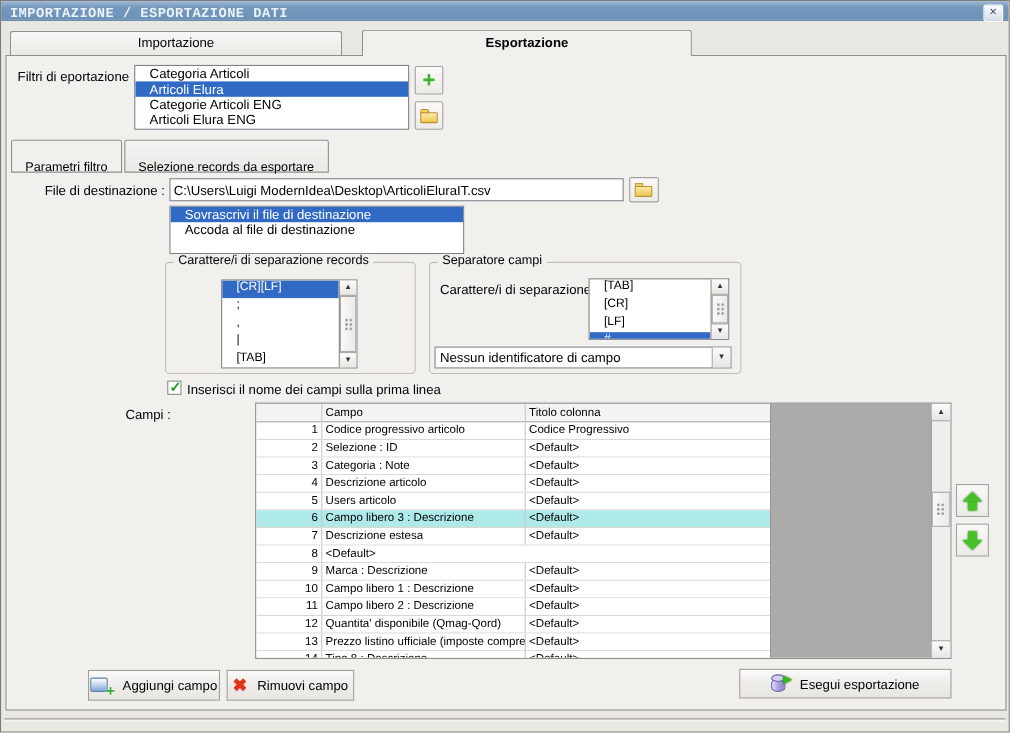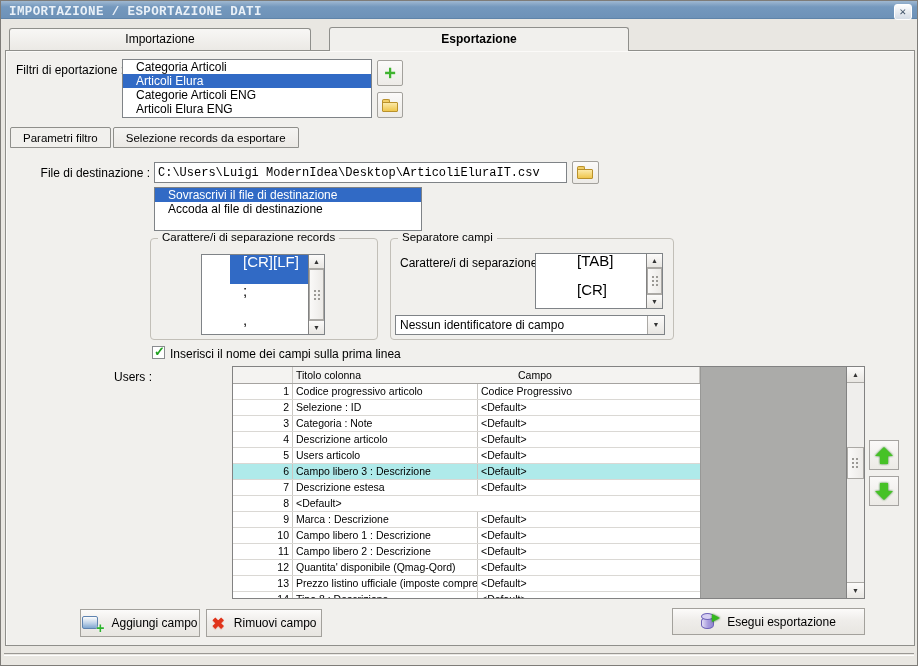--- a/index.html
+++ b/index.html
@@ -26,40 +26,40 @@
   
   .content { position:absolute; left:4px; top:49px; width:910px; height:596px;
     background:#F1F0ED; border:1px solid #8F8F8B; box-shadow:inset 1px 1px 0 #FBFAF8; }
   .ridge { position:absolute; left:3px; right:3px; top:652px; height:3px; border-top:1px solid #9A9894; border-bottom:1px solid #FDFDFC; }
 
   .lbl { position:absolute; font-size:12px; color:#000; white-space:nowrap; }
 
   
   .listbox { position:absolute; background:#fff; border:1px solid #7F8387; overflow:hidden; }
   .listbox .li { font-size:12px; height:14px; line-height:14px; padding-left:13px; white-space:nowrap; overflow:hidden; }
-  .listbox.small .li { font-size:15px; height:29px; line-height:13px;margin-left:28px; }
+  .listbox.small .li { font-size:11px; height:16px; line-height:13px; }
   .li.sel { background:#316AC5; color:#fff; }
 
   
   .tool-btn { position:absolute; background:linear-gradient(#FBFAF9,#EDEBE7); border:1px solid #A3A19C; border-radius:2px;
     display:flex; align-items:center; justify-content:center; }
   .plus-glyph { font-size:20px; font-weight:bold; color:#3FB32F; text-shadow:0 1px 0 #CDE8C8; line-height:18px; }
 
   .icon-folder { position:relative; width:17px; height:13px; }
   .icon-folder .f-tab { position:absolute; left:0; top:0; width:8px; height:5px; background:#F2CE66; border:1px solid #B9912B; border-bottom:none; border-radius:2px 2px 0 0; }
   .icon-folder .f-body { position:absolute; left:0; top:3px; width:16px; height:10px; background:linear-gradient(#FBE9A8,#EFC64C); border:1px solid #B9912B; border-radius:1px; }
 
   
   .subtabs { position:absolute; left:4px; top:76px; display:flex; }
-  .subtab { height:21px; line-height:20px; padding:0 12px; font-size:11.5px; border:1px solid #8F8F8B;
+  .subtab { height:21px; line-height:20px; padding:14px 12px; font-size:11.5px; border:1px solid #8F8F8B;
     border-radius:2px 2px 0 0; background:linear-gradient(#F5F4F2,#EBE9E5); margin-right:2px; }
   .subtab.active { background:#F1F0ED; position:relative; z-index:2; }
 
   .text-input { position:absolute; background:#fff; border:1px solid #7F8387; font-size:12px; padding:2px 3px;
-    font-family:Liberation Mono, monospace; }
+    font-family:Liberation Sans, sans-serif; }
 
   
   .groupbox { position:absolute; border:1px solid #C2BFB8; border-radius:4px; }
   .groupbox > .g-title { position:absolute; top:-8px; left:7px; background:#F1F0ED; padding:0 4px; font-size:11.5px; white-space:nowrap; }
 
   
   .sb { position:absolute; top:0; bottom:0; right:0; width:16px; border-left:1px solid #828282; background:#EFEEEC; }
   .sb-btn { height:14px; text-align:center; font-size:7px; line-height:14px; color:#333;
     background:linear-gradient(#FCFBFA,#E8E6E2); border-bottom:1px solid #ABA9A5; }
   .sb-btn.bottom { position:absolute; bottom:0; left:0; right:0; border-top:1px solid #ABA9A5; border-bottom:none; }
@@ -212,27 +212,27 @@
         <span class="combo-text">Nessun identificatore di campo</span>
         <span class="combo-btn">▼</span>
       </div>
     </div>
 
     <div class="checkbox" style="left:146px; top:295px;">
       <span class="chk">✓</span>
     </div>
     <div class="lbl" style="left:164px; top:296px;">Inserisci il nome dei campi sulla prima linea</div>
 
-    <div class="lbl" style="left:108px; top:319px;">Users :</div>
+    <div class="lbl" style="left:108px; top:319px;">Campi :</div>
     <div class="ftable">
       <div class="grayfill"></div>
       <div class="thead">
         <div class="c n"></div>
+        <div class="c campo">Campo</div>
         <div class="c titolo">Titolo colonna</div>
-        <div class="c campo">Campo</div>
       </div>
       <div class="tbody">
 
       <div class="trow">
             <div class="c n">1</div>
             <div class="c campo">Codice progressivo articolo</div>
             <div class="c titolo">Codice Progressivo</div>
           </div>
           <div class="trow">
             <div class="c n">2</div>

